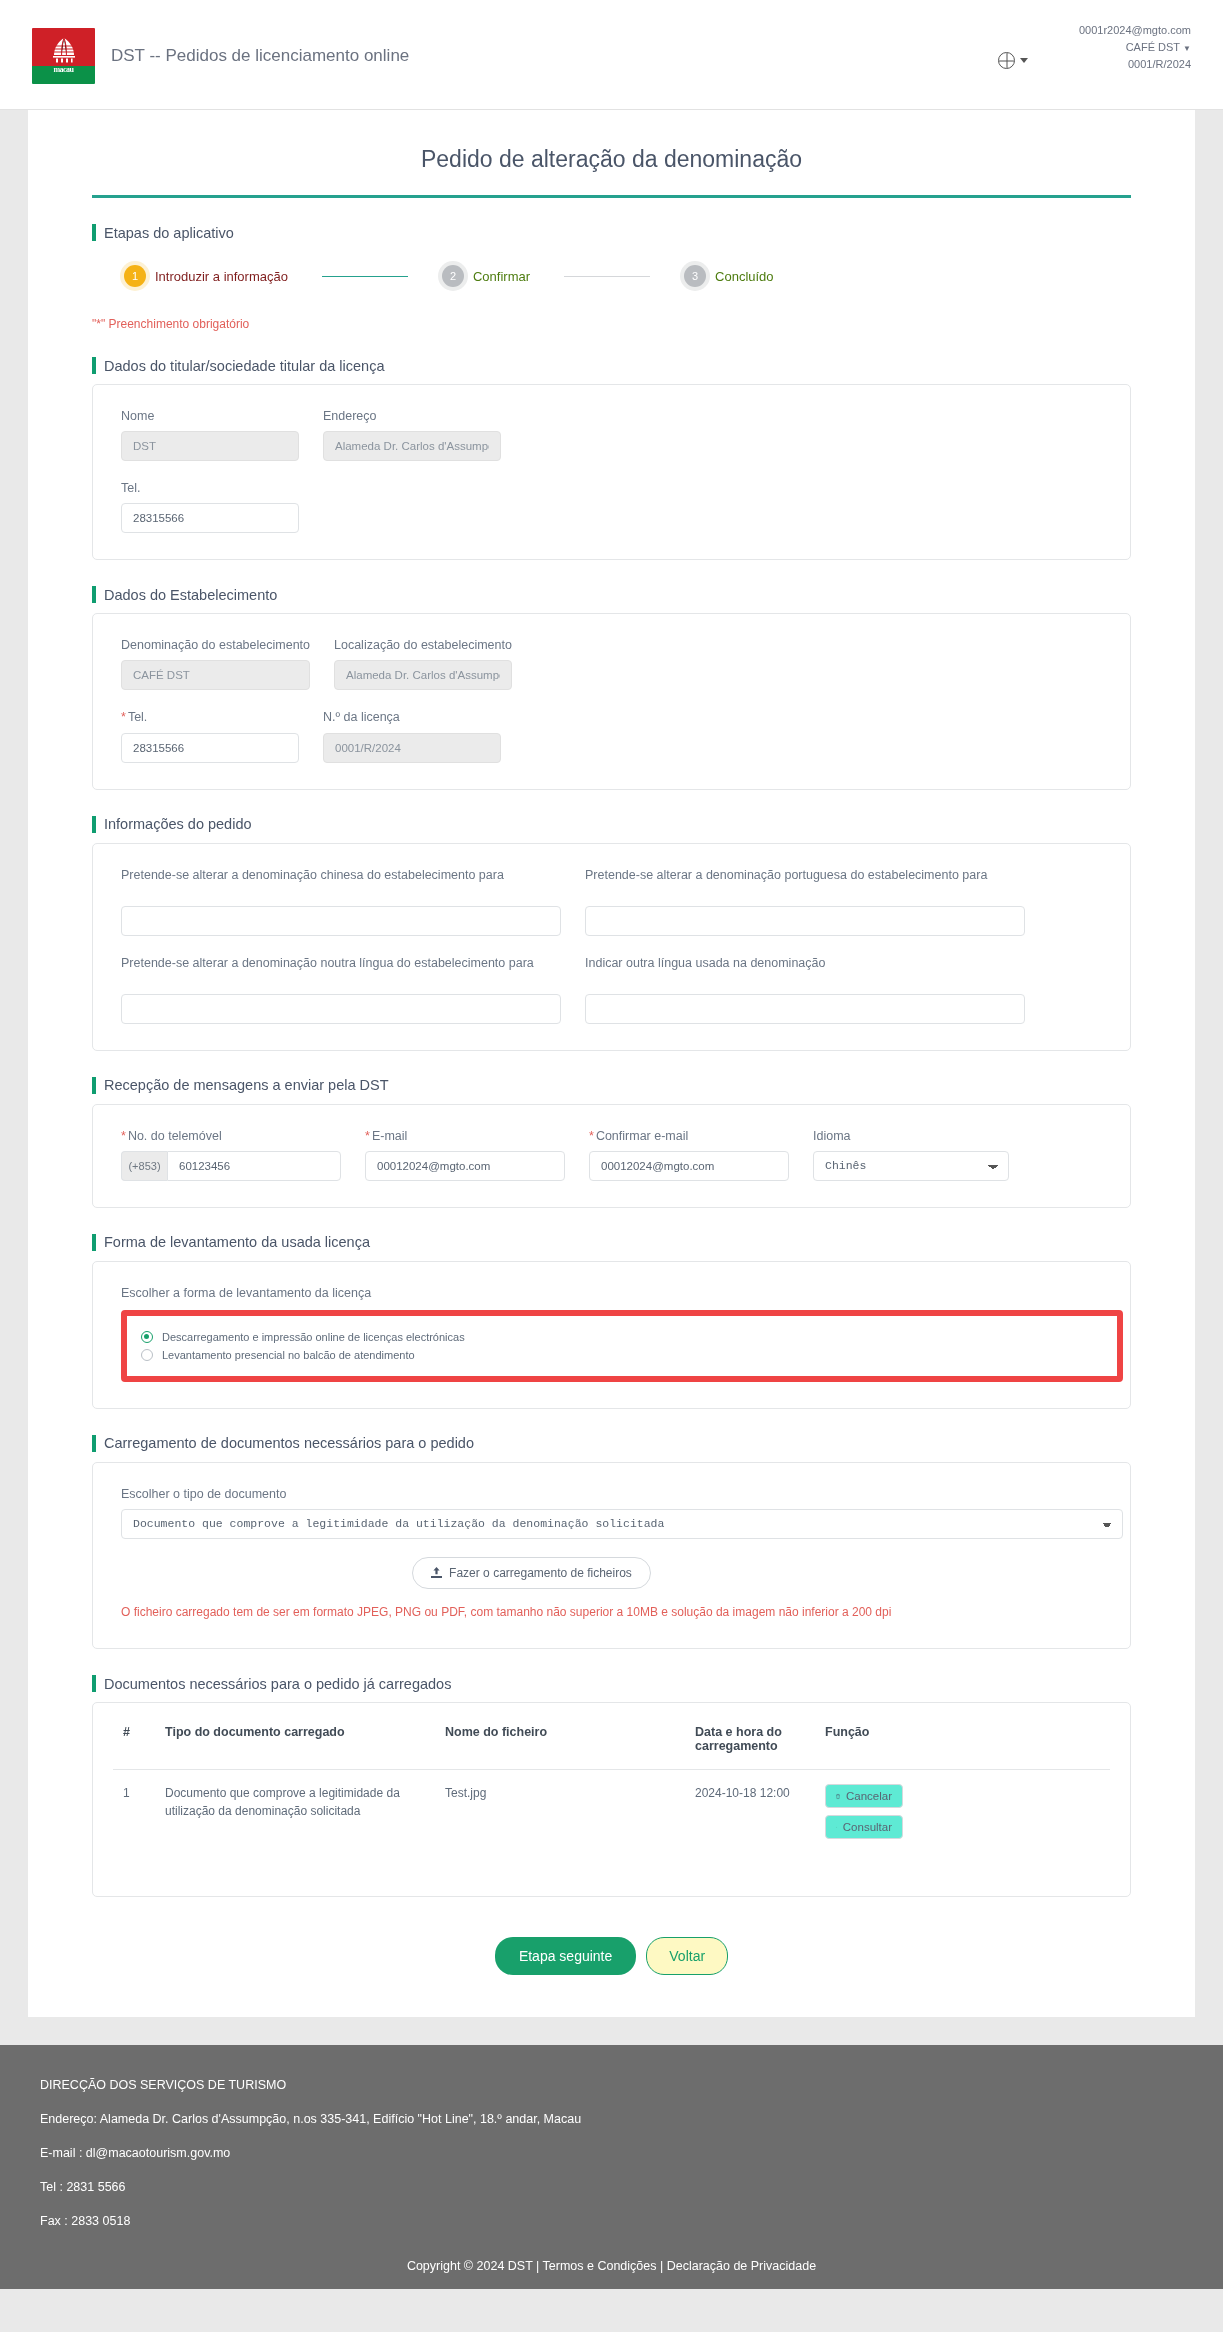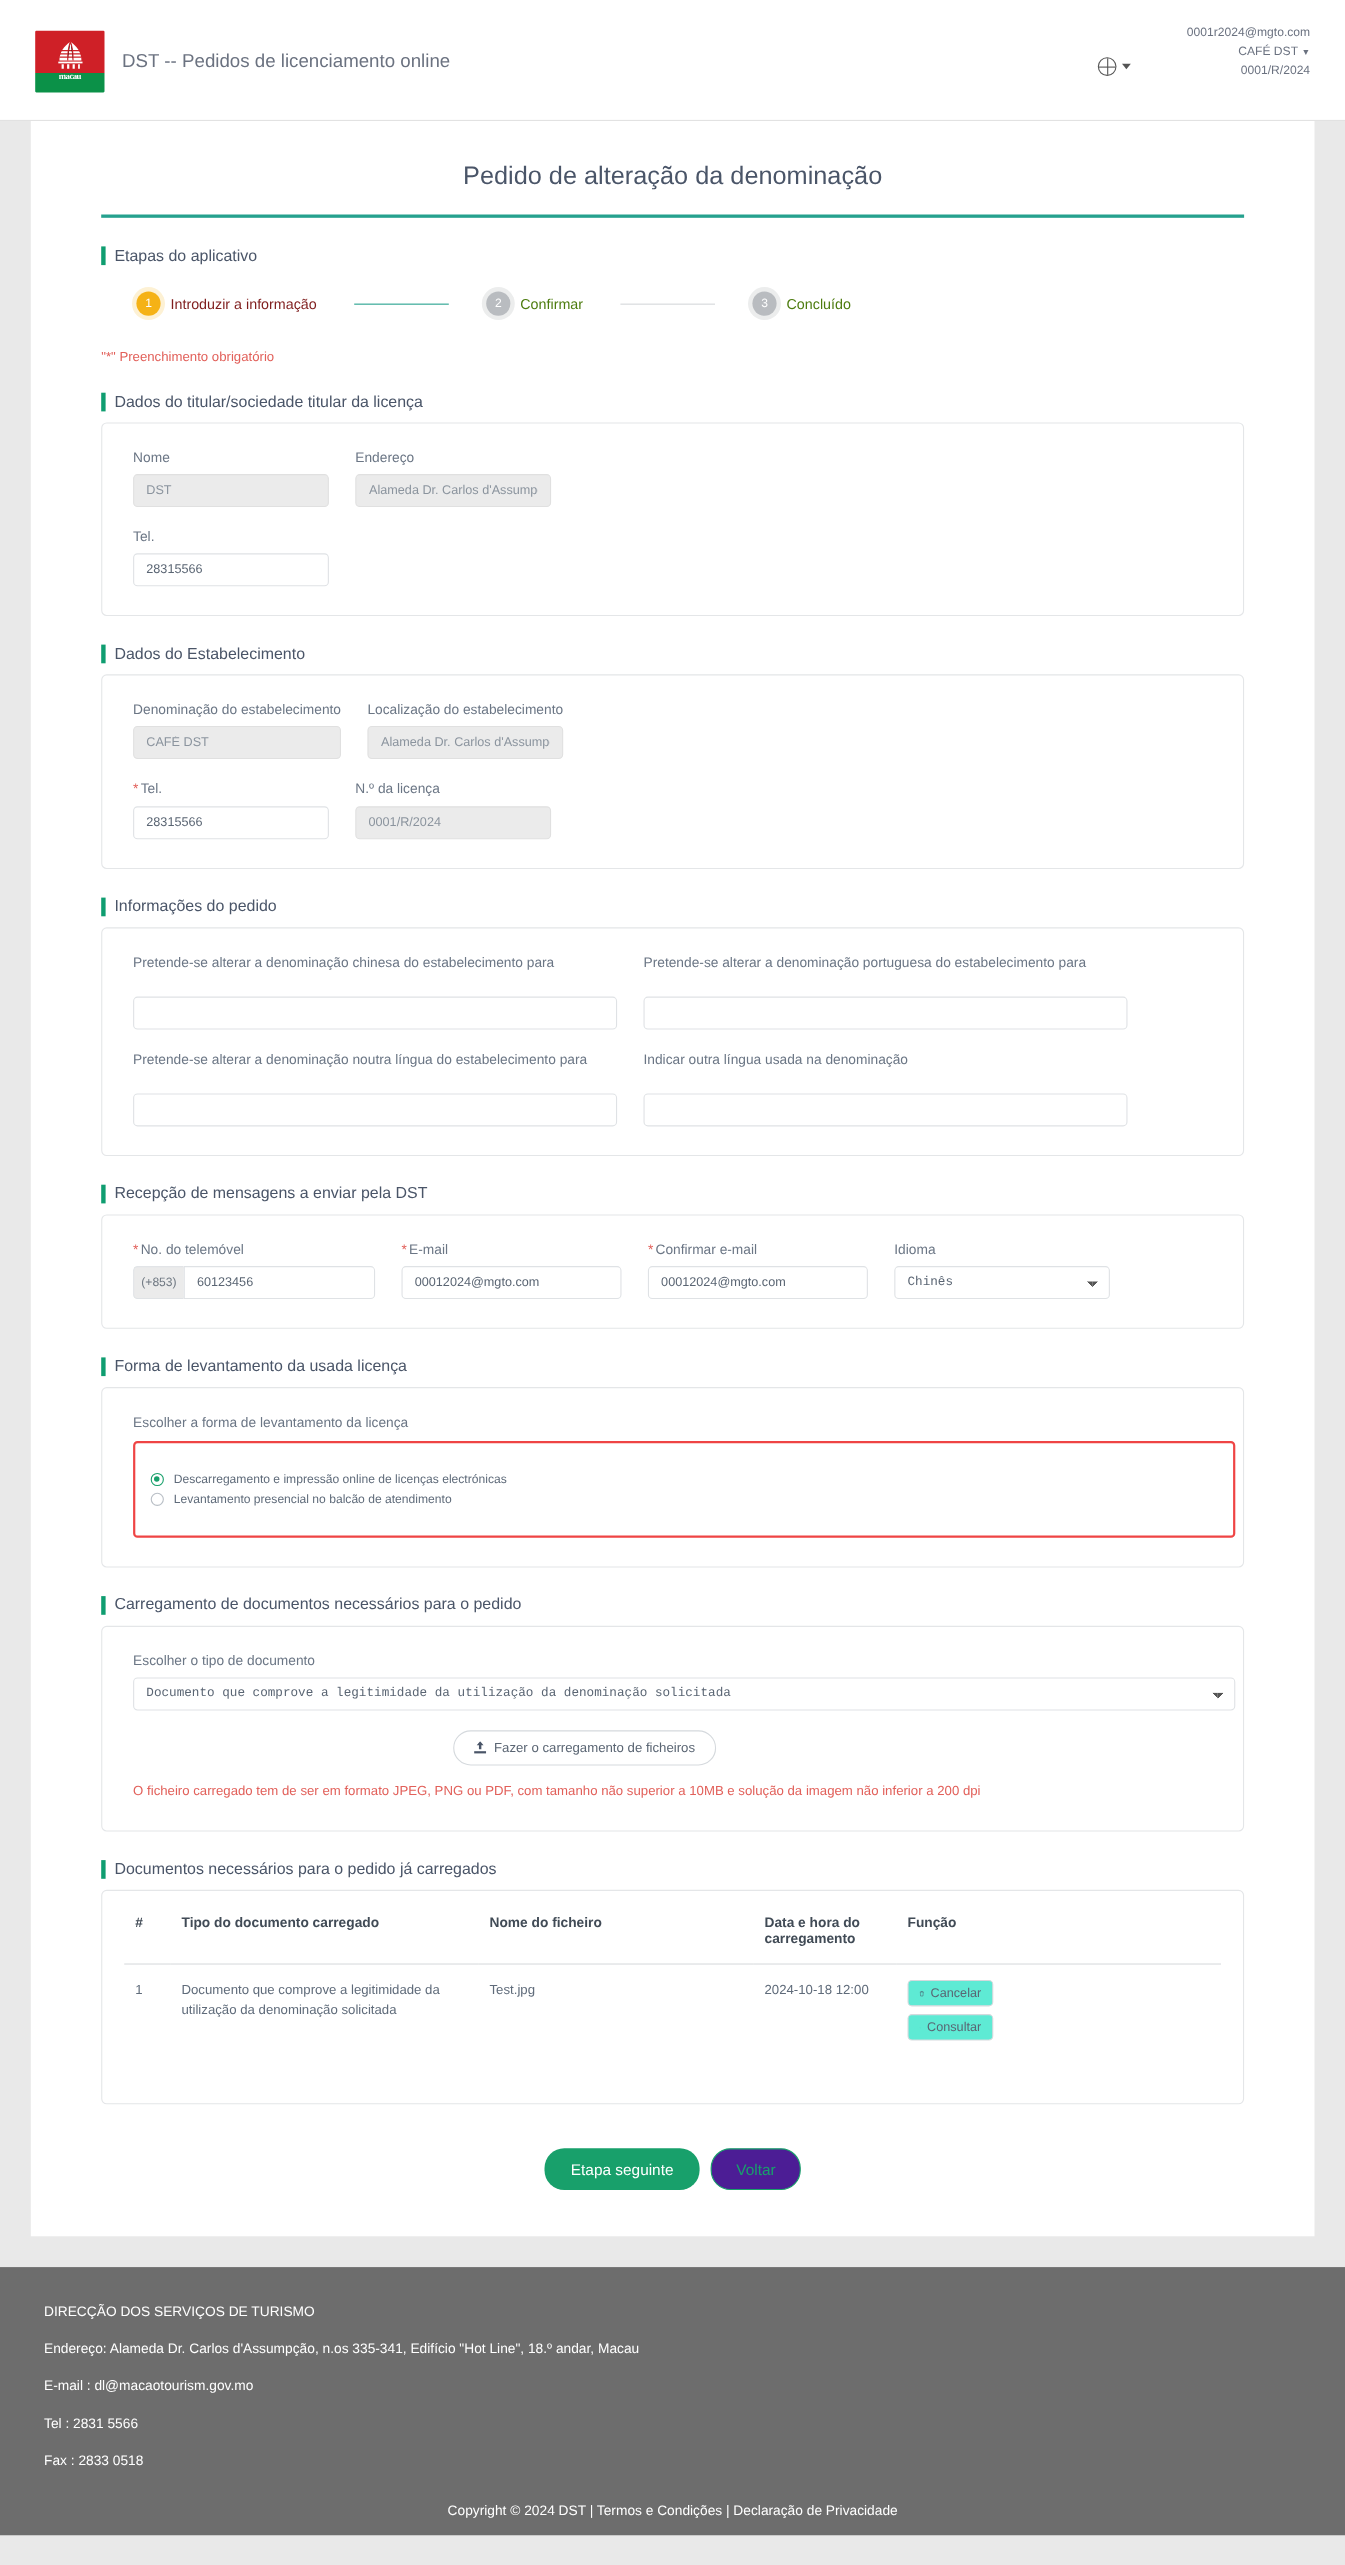--- a/index.html
+++ b/index.html
@@ -162,22 +162,22 @@
       linear-gradient(135deg, #555 50%, transparent 50%);
     background-position: calc(100% - 15px) 13px, calc(100% - 10px) 13px;
     background-size:5px 5px, 5px 5px;
     background-repeat:no-repeat;
     padding-right:28px;
     font-family:Liberation Mono, monospace;
   }
 
   
   .radio-box {
-    border:2px solid #ef4444; border-radius:4px;
-    padding:24px 14px; margin-top:8px; width:1002px;
+    border:6px solid #ef4444; border-radius:4px;
+    padding:12px 14px; margin-top:8px; width:1002px;
   }
   .radio-line { display:flex; align-items:center; gap:9px; padding:3px 0; }
   .rdo { width:12px; height:12px; border-radius:50%; border:1.5px solid #b9bfc6; background:#fff; flex:none; position:relative; }
   .rdo.on { border-color:#18a06b; }
   .rdo.on:after {
     content:""; position:absolute; left:2px; top:2px;
     width:5px; height:5px; border-radius:50%; background:#18a06b;
   }
   .rdo-label { font-size:11px; color:#5f6b7a; }
 
@@ -218,21 +218,21 @@
   }
 
   
   .btns { display:flex; justify-content:center; gap:10px; margin-top:40px; }
   .btn-primary {
     background:#18a06b; color:#fff; border:none; border-radius:18px;
     font-size:14px; padding:10px 24px; cursor:pointer;
     font-family:"Liberation Sans", sans-serif;
   }
   .btn-outline {
-    background:#4c1d95; color:#18a06b; border:1px solid #18a06b; border-radius:18px;
+    background:#fef9c3; color:#18a06b; border:1px solid #18a06b; border-radius:18px;
     font-size:14px; padding:10px 22px; cursor:pointer;
     font-family:"Liberation Sans", sans-serif;
   }
 
   
   .footer {
     background:#6d6d6d; color:#fff;
     padding:30px 0 16px 0; margin-top:28px;
   }
   .footer .inner { padding:0 40px; }

